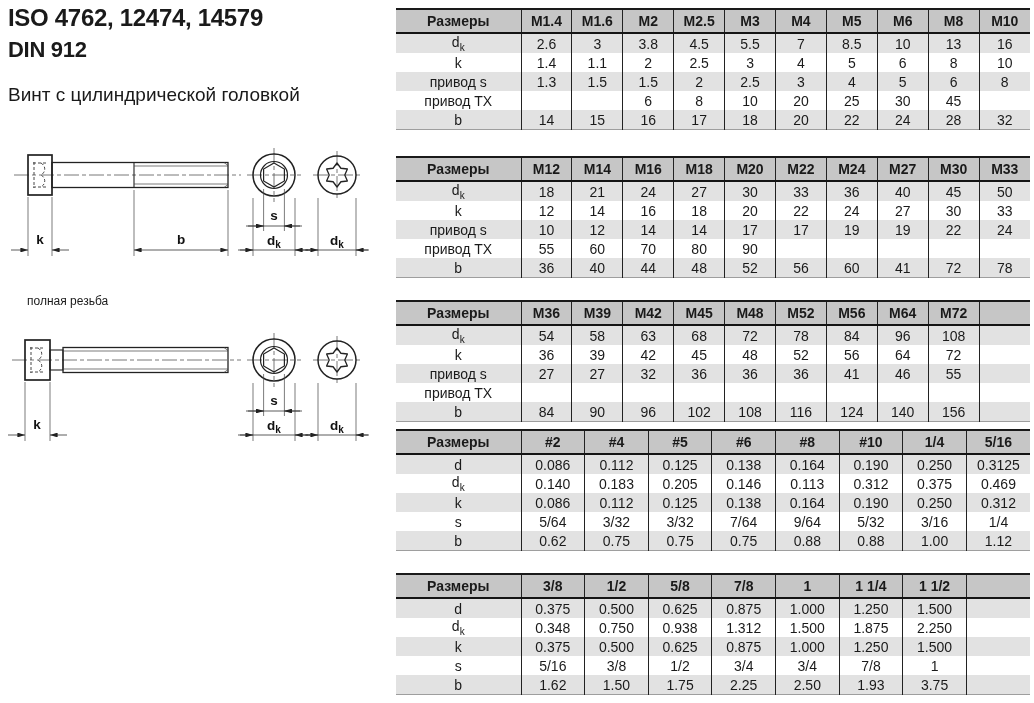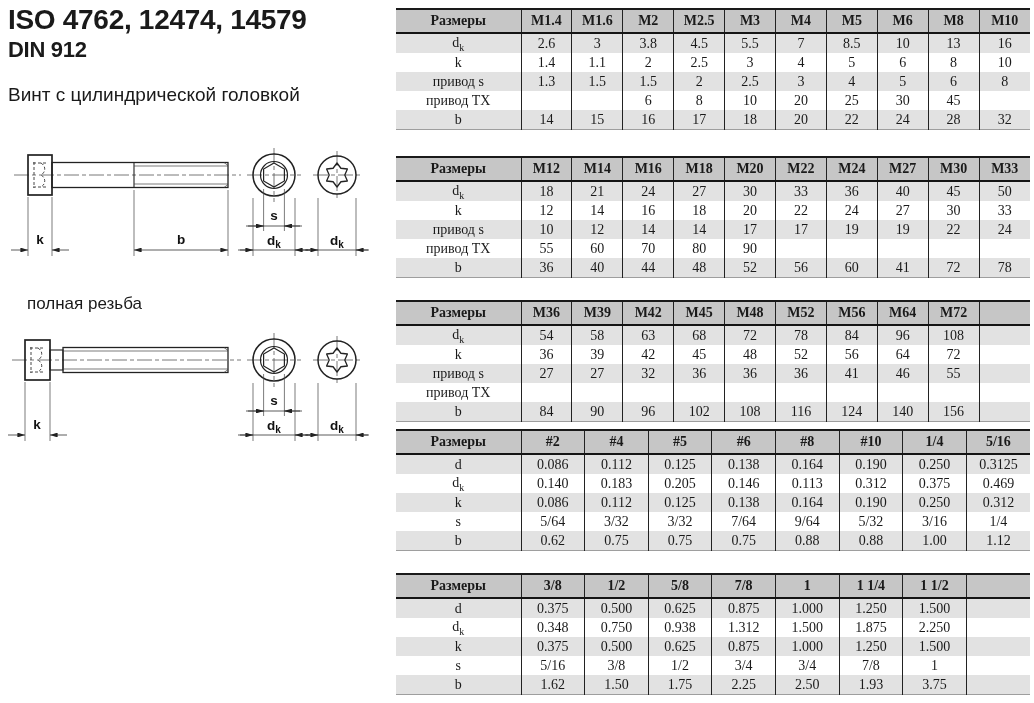--- a/index.html
+++ b/index.html
@@ -2,38 +2,38 @@
 <html><head>
 <meta charset="utf-8">
 <style>
   html,body { margin:0; padding:0; }
   body {
     width:1034px; height:703px; position:relative; overflow:hidden;
     background:#ffffff; color:#1a1a1a;
     font-family:"Liberation Sans", sans-serif;
     -webkit-font-smoothing:antialiased;
   }
-  .title-line1 { position:absolute; left:8px; top:4px; font-size:28px; font-weight:bold; letter-spacing:-0.3px; }
+  .title-line1 { position:absolute; left:8px; top:4px; font-size:24px; font-weight:bold; letter-spacing:-0.3px; }
   .title-line2 { position:absolute; left:8px; top:37px; font-size:22px; font-weight:bold; letter-spacing:-0.3px; }
   .subtitle    { position:absolute; left:8px; top:84px; font-size:19px; }
-  .full-thread { position:absolute; left:27px; top:294px; font-size:17px; }
+  .full-thread { position:absolute; left:27px; top:294px; font-size:12px; }
 
   svg.drawings { position:absolute; left:0; top:135px; }
   .draw-line   { stroke:#222; fill:none; }
   .thin        { stroke:#444; stroke-width:0.7; fill:none; }
   .center-line { stroke:#555; stroke-width:0.8; fill:none; stroke-dasharray:15 3 4 3; }
   .hidden-line { stroke:#333; stroke-width:0.9; fill:none; stroke-dasharray:3 2; }
   .dim-line    { stroke:#333; stroke-width:0.8; fill:none; }
   .dim-label   { font-family:"Liberation Sans",sans-serif; font-size:13.5px; font-weight:bold; fill:#111; text-anchor:middle; }
 
   .dim-table { position:absolute; left:396px; width:634px; }
   .t0 { top:8px; } .t1 { top:156px; } .t2 { top:300px; } .t3 { top:429px; } .t4 { top:573px; }
   table.spec {
     border-collapse:collapse; table-layout:fixed; width:634px;
-    border-top:2px solid #1a1a1a; border-bottom:1px solid #9e9e9e;font-family:Liberation Serif, serif;
+    border-top:2px solid #1a1a1a; border-bottom:1px solid #9e9e9e;
   }
   table.spec th {
     background:#c6c6c6; border-bottom:2.5px solid #141414;
     font-weight:bold; font-size:14px; height:22px; text-align:center; padding:0;
   }
   table.spec td { height:19px; text-align:center; font-size:14px; padding:0; }
   table.spec th + th, table.spec td + td { border-left:1.3px solid #222; }
   table.spec tr.stripe td { background:#e2e2e2; }
   table.spec sub, .dim-label tspan.subk { font-size:10px; }
 </style>

